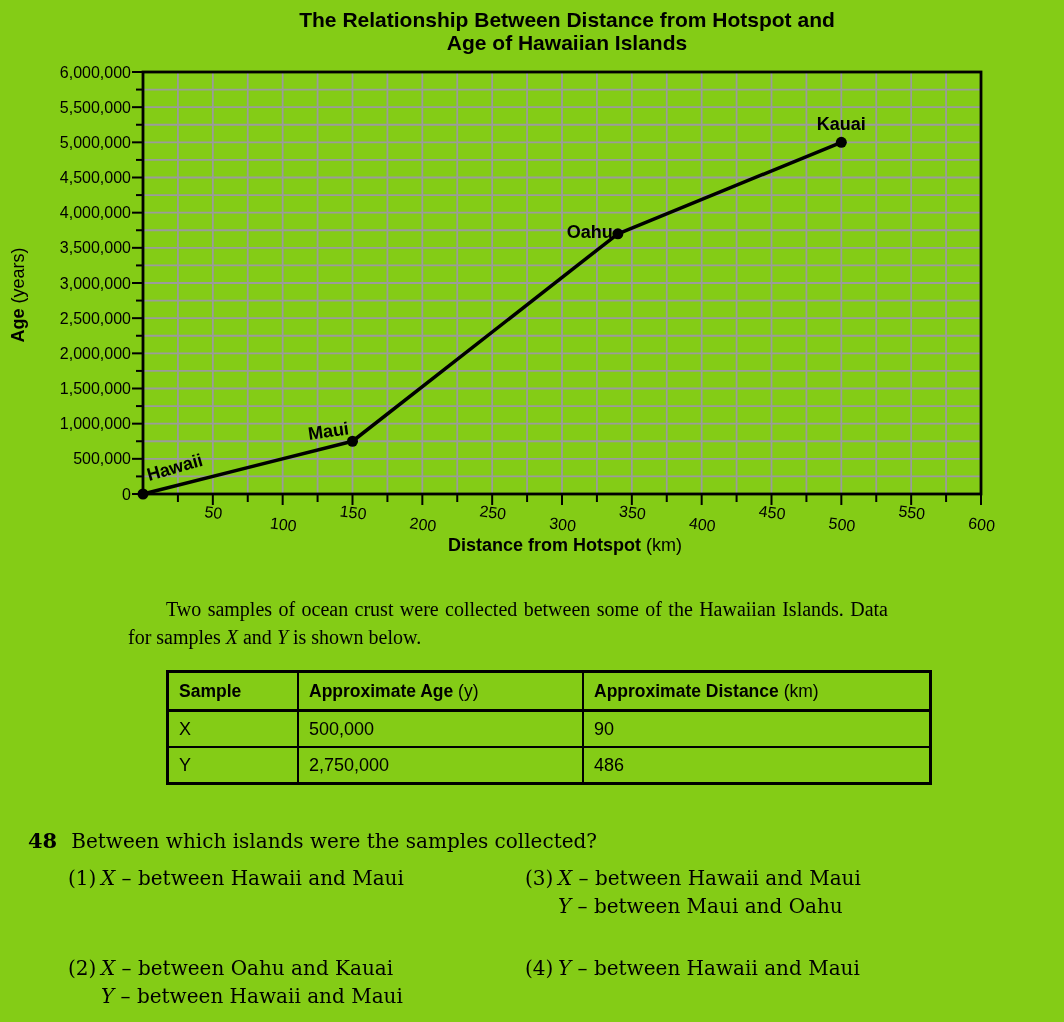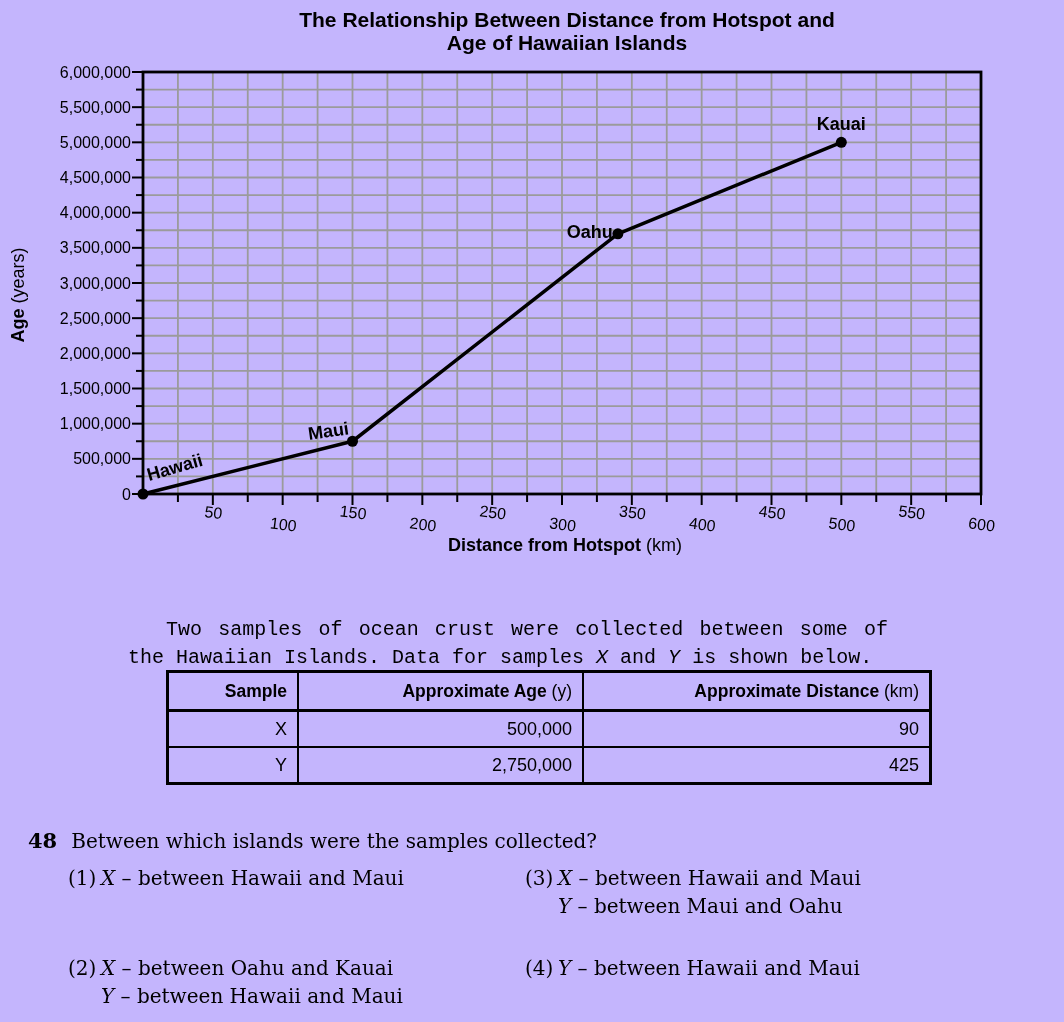--- a/index.html
+++ b/index.html
@@ -1,42 +1,42 @@
 <!DOCTYPE html>
 <html><head>
 <meta charset="utf-8">
 <style>
   html,body{margin:0;padding:0;background:#fff;}
   #page{
     position:relative;
     width:1064px;height:1022px;
-    background:#c4b5fd;
+    background:#84cc16;
     font-family:"Liberation Sans",sans-serif;
     color:#000;
     overflow:hidden;
   }
   
   #chart-title{
     position:absolute;left:70px;top:8px;width:994px;
     text-align:center;font-weight:bold;font-size:21px;line-height:23px;
     font-family:"Liberation Sans",sans-serif;
   }
   
   #chart-wrap{position:absolute;left:0;top:0;width:1064px;height:565px;}
   
   #intro{
-    position:absolute;left:128px;top:596px;width:760px;
-    font-family:Liberation Mono, monospace;
+    position:absolute;left:128px;top:576px;width:760px;
+    font-family:Liberation Serif, serif;
     font-size:20px;line-height:27.5px;text-align:justify;text-indent:38px;
   }
   
   #table-wrap{position:absolute;left:166px;top:670px;}
   table.samples{border-collapse:collapse;border:3px solid #000;}
   table.samples th,table.samples td{
-    border:2px solid #000;text-align:right;vertical-align:middle;
+    border:2px solid #000;text-align:left;vertical-align:middle;
     font-family:"Liberation Sans",sans-serif;padding:0 10px;
   }
   table.samples th{height:36px;font-size:17.5px;font-weight:bold;border-bottom:3px solid #000;}
   table.samples th .unit{font-weight:normal;}
   table.samples td{height:34px;font-size:18px;font-weight:normal;}
   .col-sample{width:108px;}
   .col-age{width:263px;}
   .col-dist{width:325px;}
   
   #question{
@@ -216,21 +216,21 @@
         </thead>
       <tbody>
           <tr>
             <td>X</td>
             <td>500,000</td>
             <td>90</td>
           </tr>
           <tr>
             <td>Y</td>
             <td>2,750,000</td>
-            <td>425</td>
+            <td>486</td>
           </tr>
         </tbody>
     </table>
   </div>
 
   <div id="question">
     <span class="qnum">48</span><span>Between which islands were the samples collected?</span>
   </div>
 
   <div id="opt-1" class="option">

